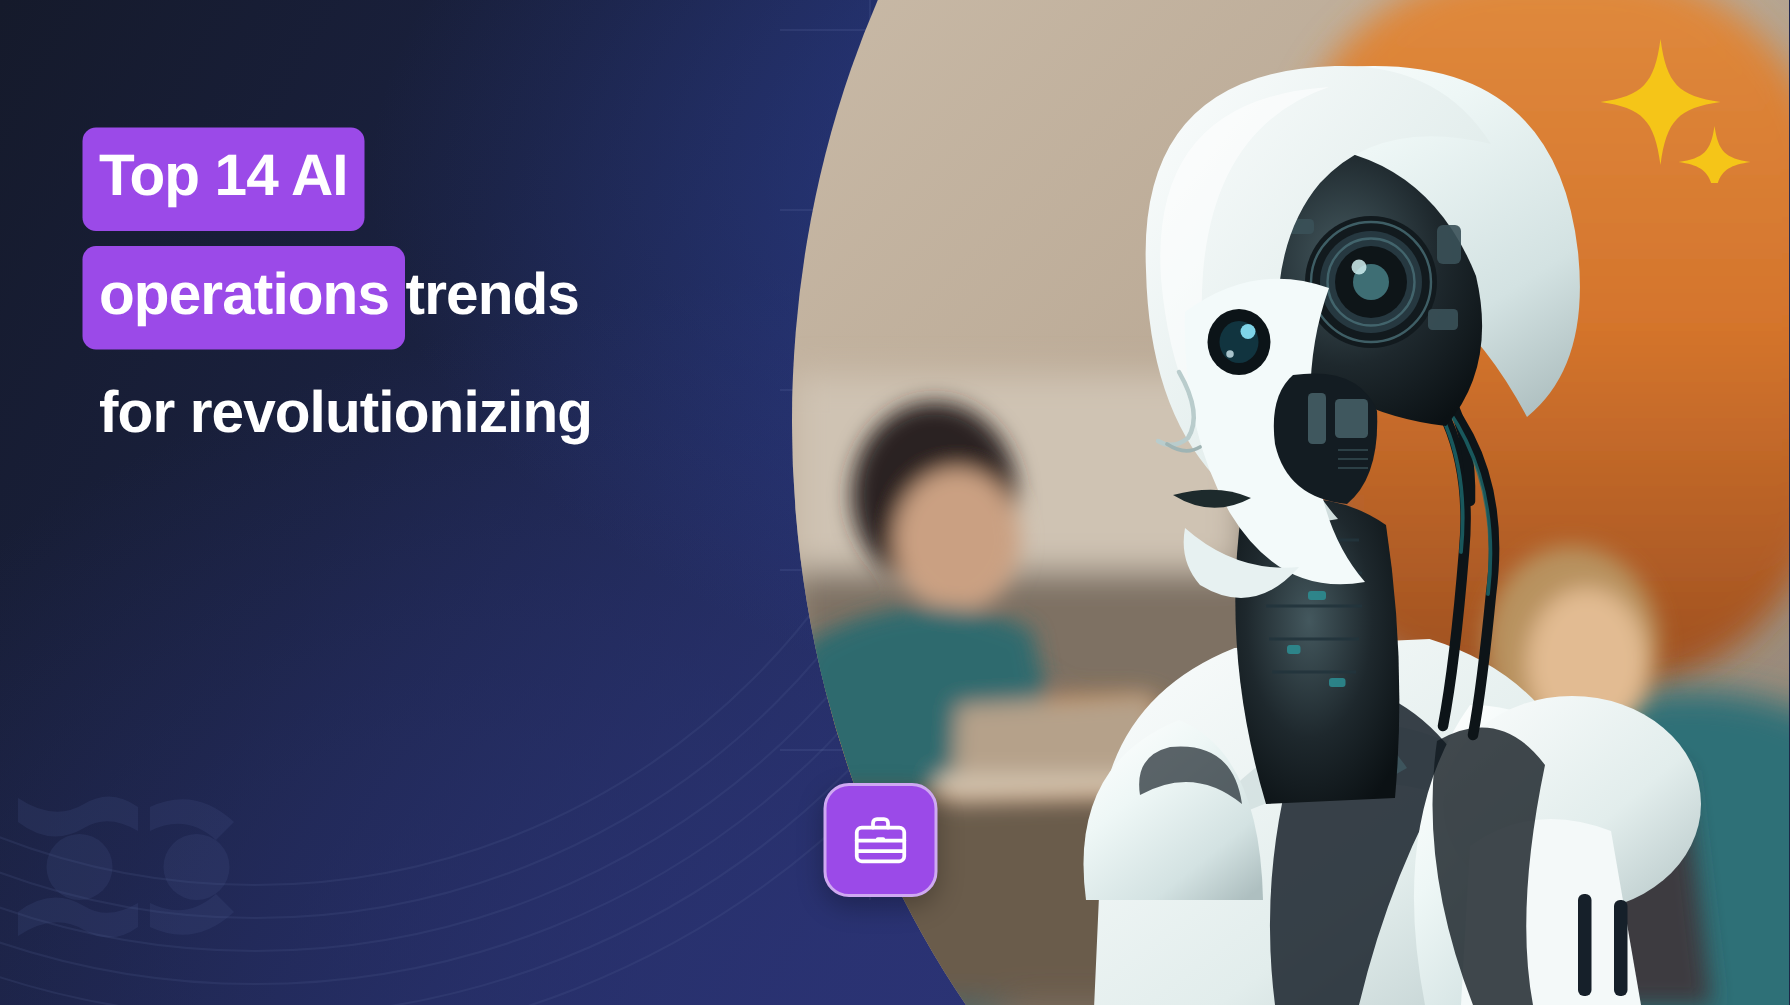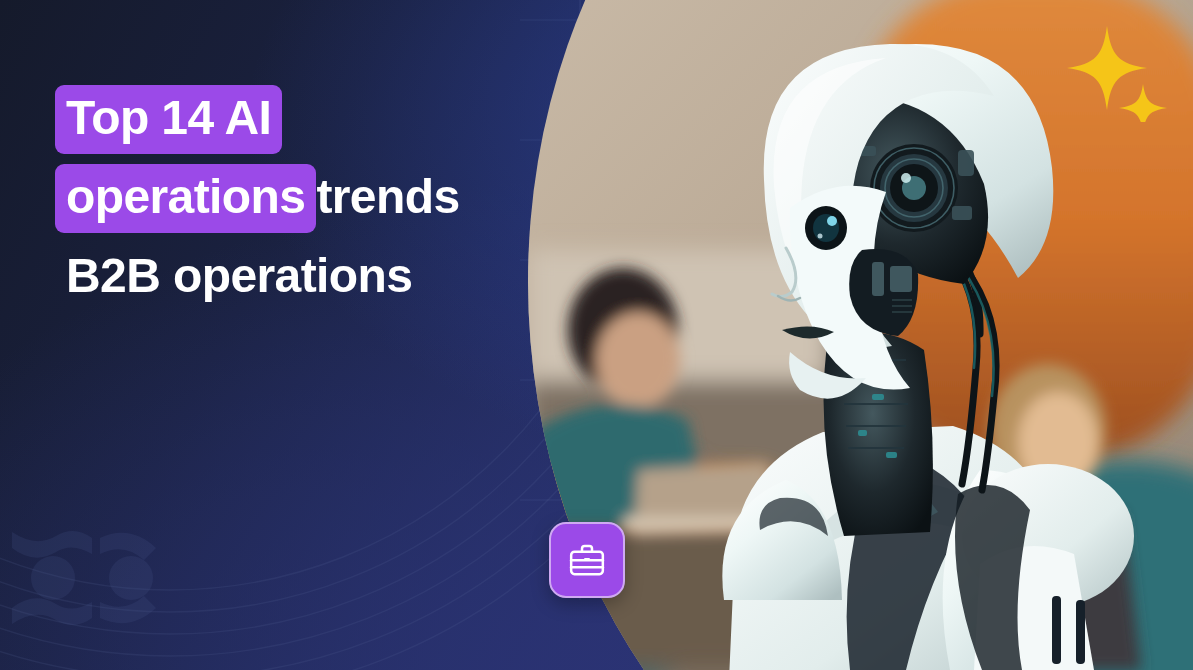--- a/index.html
+++ b/index.html
@@ -33,21 +33,21 @@
   .photo{position:absolute;inset:0;overflow:hidden;}
   .photo svg{position:absolute;inset:0;width:100%;height:100%;display:block;}
 
   
   .sparkles{position:absolute;right:18px;top:22px;width:110px;height:100px;pointer-events:none;}
   .sparkles svg{width:100%;height:100%;display:block;}
 
   
   .headline{
     position:absolute;left:66px;top:78px;width:560px;
-    font-weight:bold;font-size:48px;line-height:79px;letter-spacing:-0.6px;
+    font-weight:bold;font-size:39px;line-height:79px;letter-spacing:-0.6px;
     color:#ffffff;
   }
   .headline .ln{display:block;white-space:nowrap;}
   .hl{
     display:inline-block;background:#9b4ae8;color:#fff;
     border-radius:9px;padding:2px 11px 5px 11px;margin-left:-11px;
     line-height:62px;
   }
   .plain{display:inline-block;}
 
@@ -273,21 +273,21 @@
   </div>
 
   <div class="headline">
     <span class="ln">
       <span class="hl">Top 14 AI</span>
     </span>
     <span class="ln">
       <span class="hl">operations</span><span class="plain"> trends</span>
     </span>
     <span class="ln">
-      <span class="plain">B2B operations</span>
+      <span class="plain">for revolutionizing</span>
     </span>
   </div>
 
   <div class="badge">
     <svg viewBox="0 0 24 24" fill="none" stroke="#ffffff" stroke-width="1.5" stroke-linecap="round" stroke-linejoin="round">
       <rect x="2.5" y="7" width="19" height="13.5" rx="2"></rect>
       <path d="M9 7 V5.2 a1.6 1.6 0 0 1 1.6 -1.6 h2.8 A1.6 1.6 0 0 1 15 5.2 V7"></path>
       <path d="M2.5 12.2 h19"></path>
       <path d="M2.5 16.4 h19"></path>
       <path d="M10.9 11.6 h2.2"></path>

